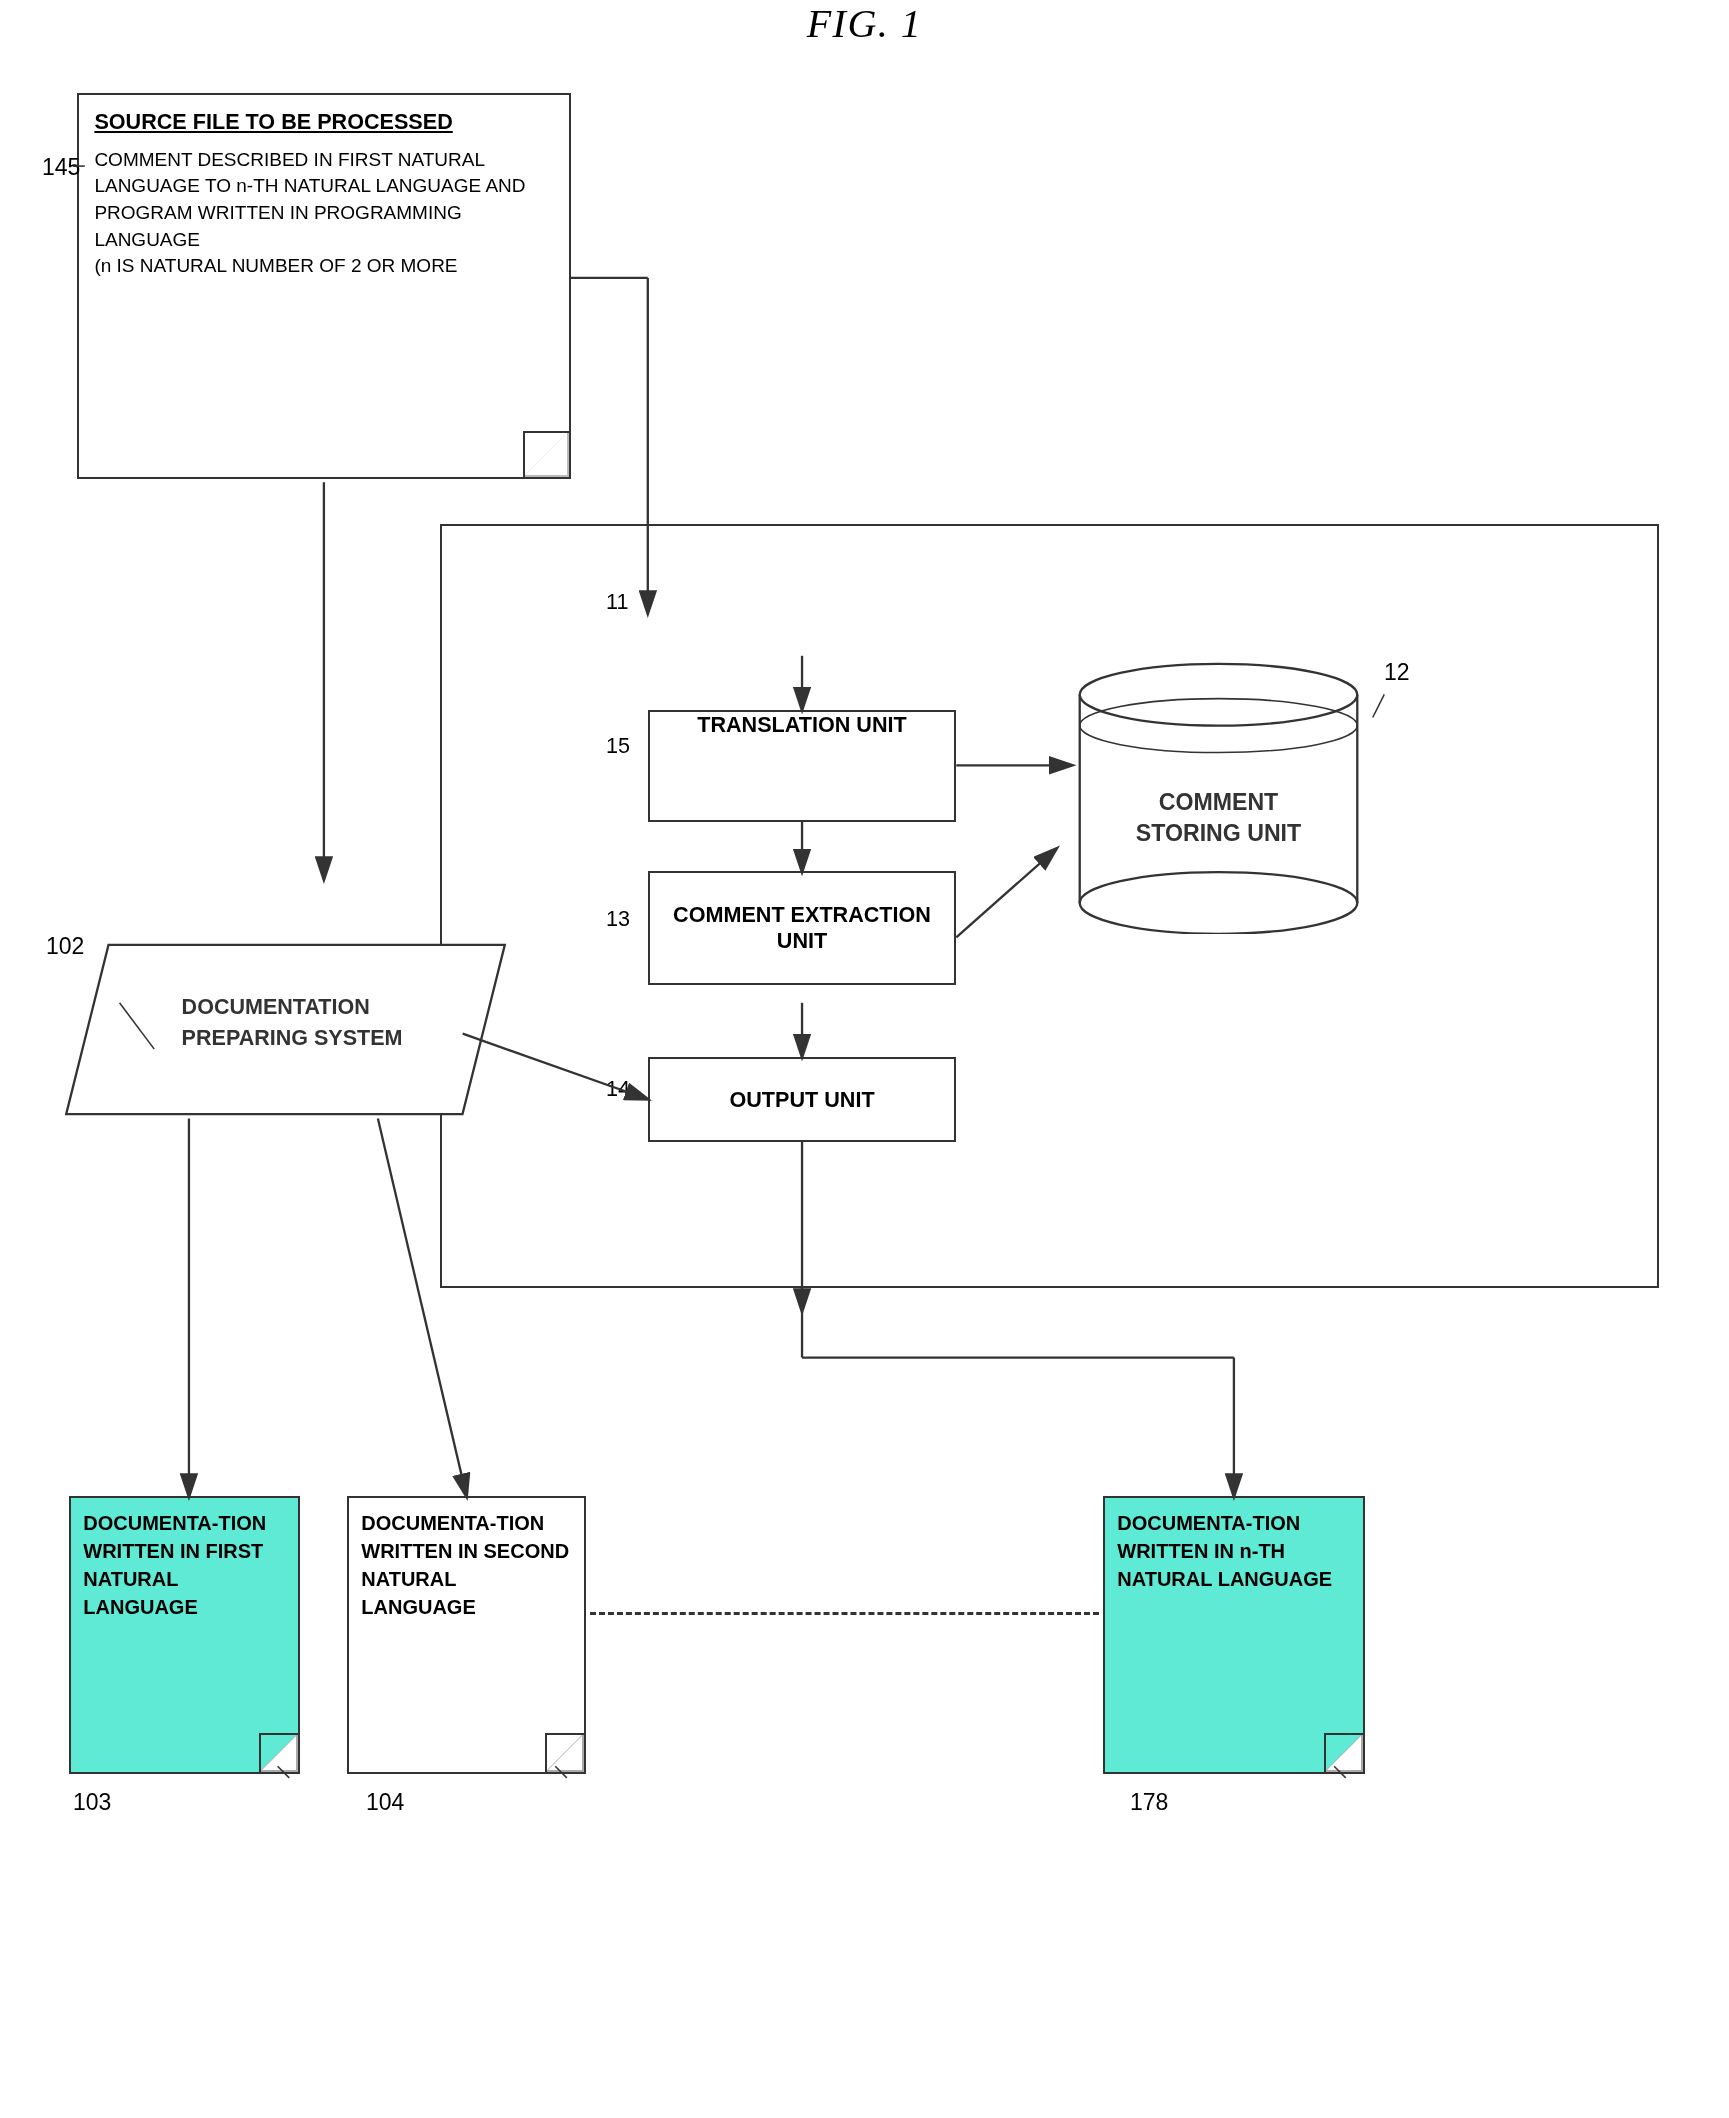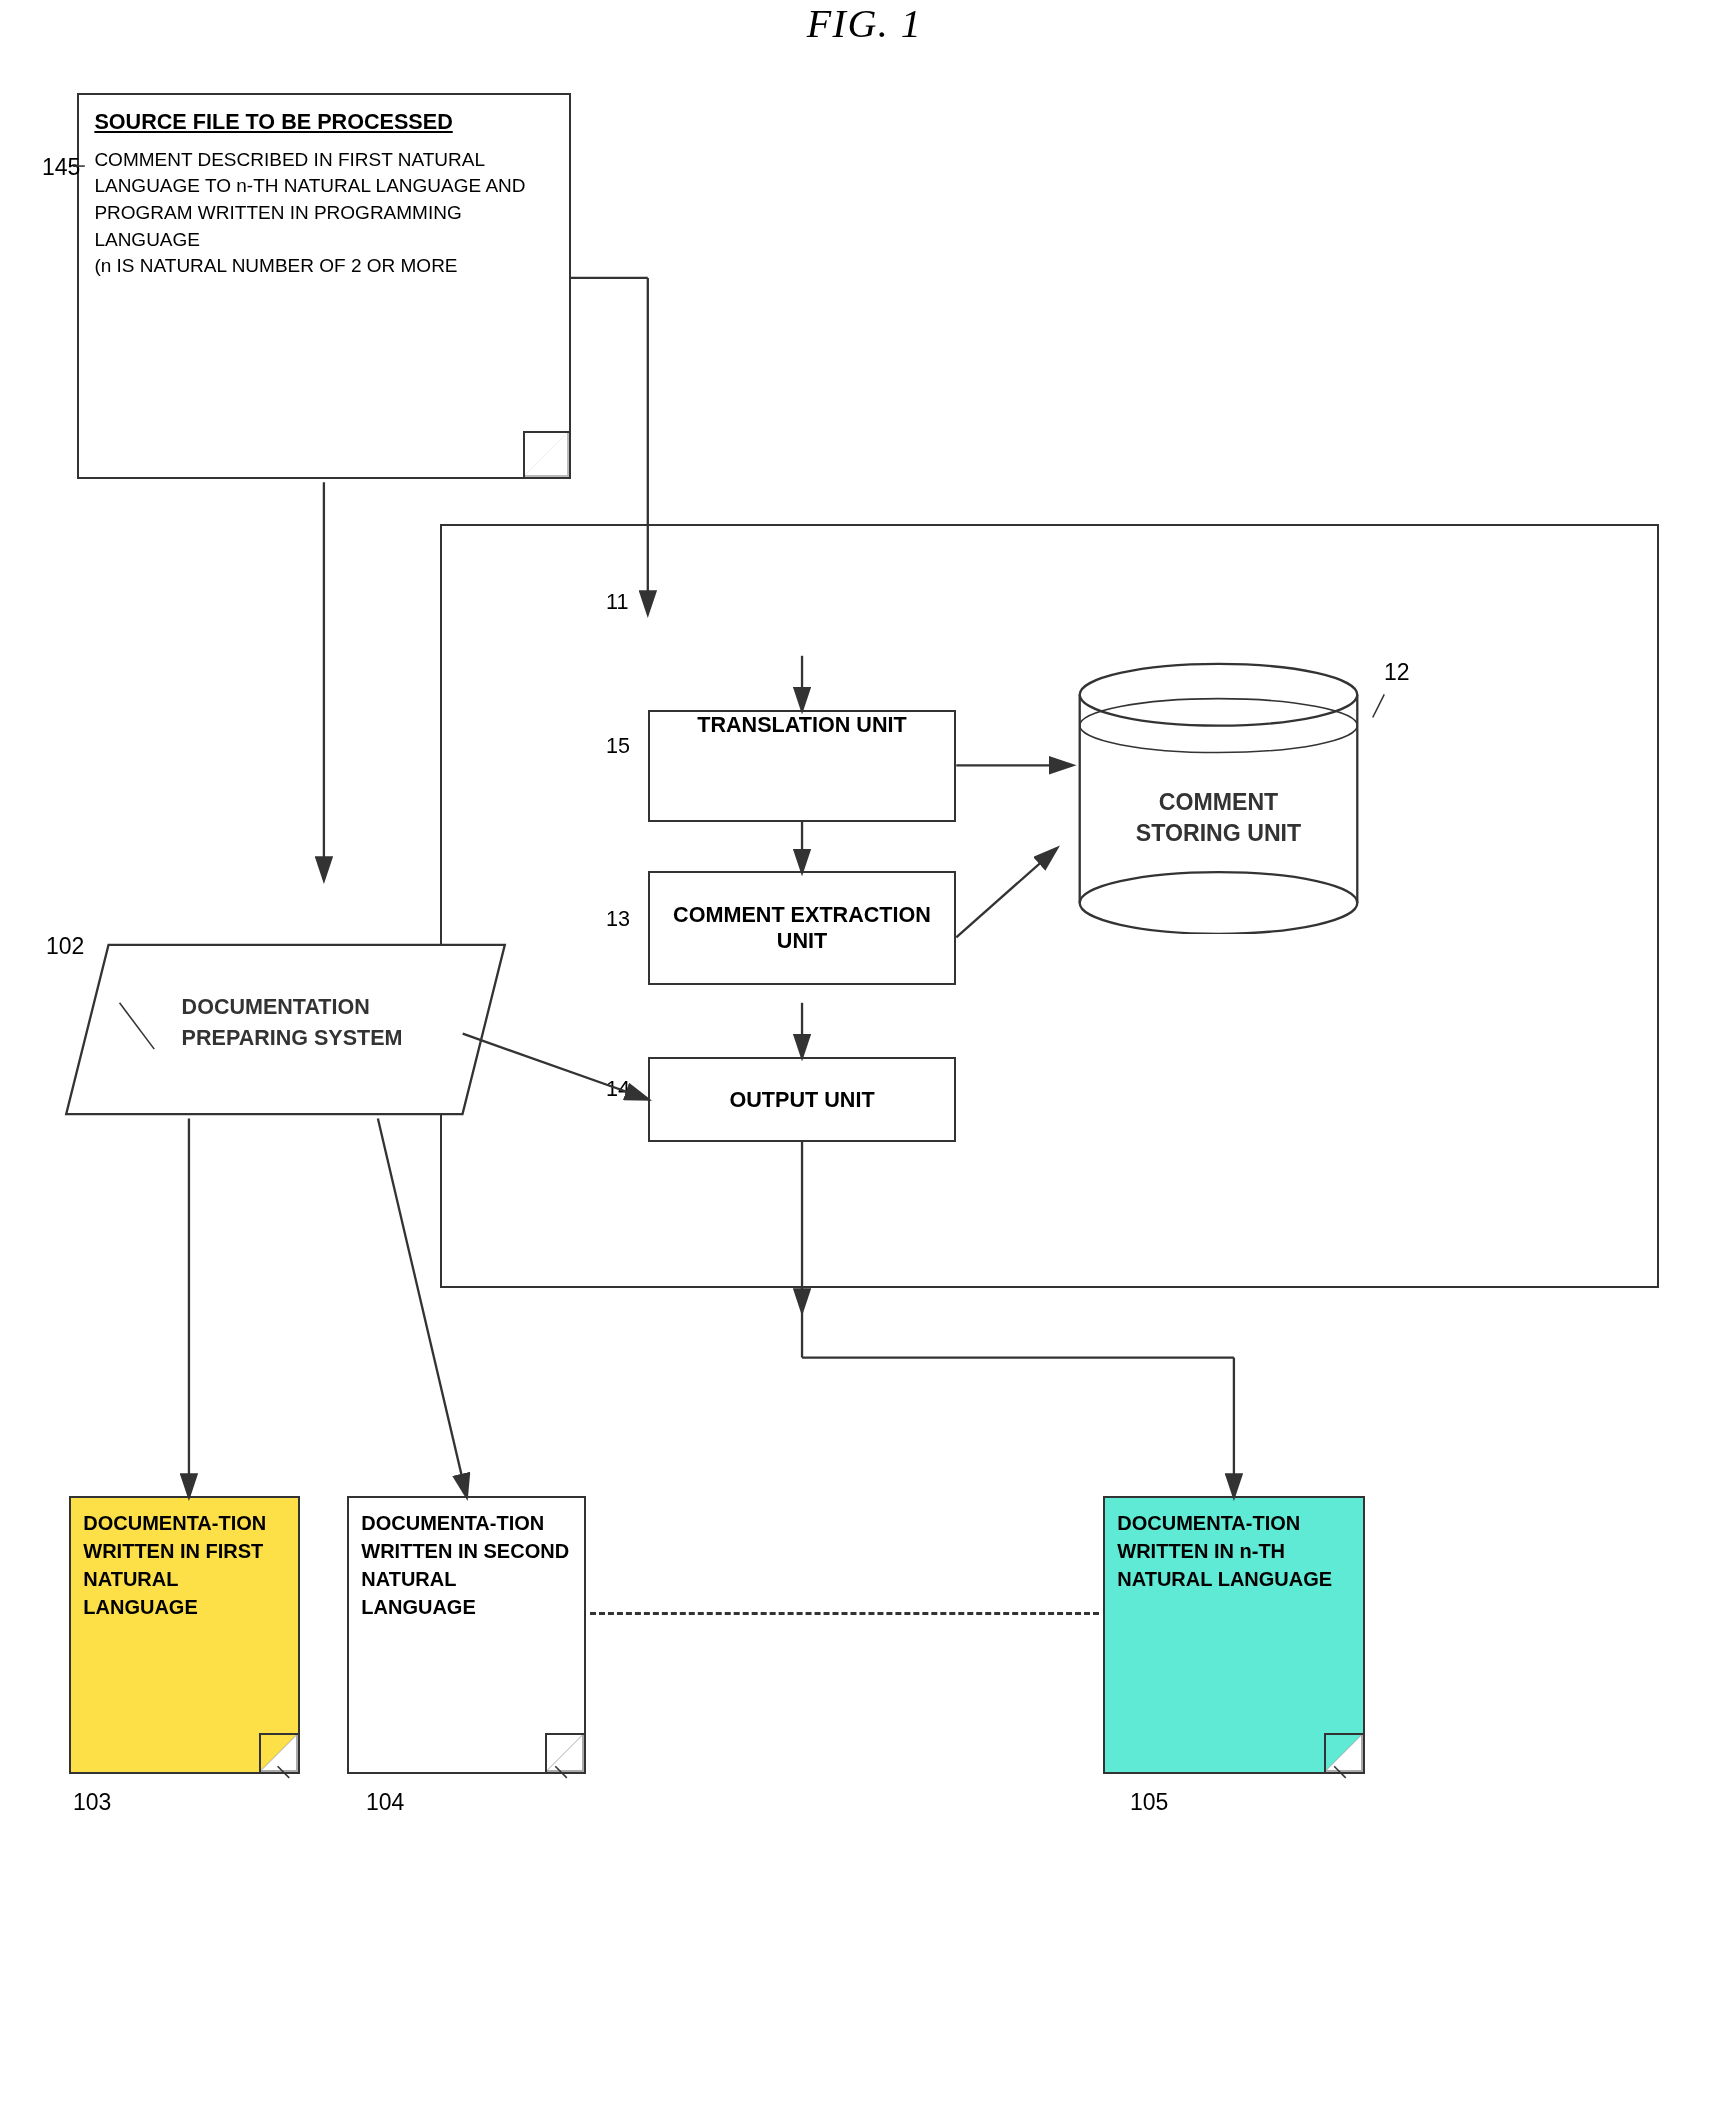--- a/index.html
+++ b/index.html
@@ -104,21 +104,21 @@
   <div style="position:absolute; left:62px; top:941px;">
     <svg width="447" height="177" viewBox="0 0 580 230" xmlns="http://www.w3.org/2000/svg">
       <polygon points="60,5 575,5 520,225 5,225" fill="white" stroke="#333" stroke-width="3"></polygon>
       <text x="155" y="95" font-family="Arial,sans-serif" font-size="28" font-weight="bold" fill="#333">DOCUMENTATION</text>
       <text x="155" y="135" font-family="Arial,sans-serif" font-size="28" font-weight="bold" fill="#333">PREPARING SYSTEM</text>
     </svg>
   </div>
 
   <div style="position:absolute; left:46px; top:933px; font-size:23px; font-family:Arial,sans-serif;">102</div>
 
-  <div style="position:absolute; left:69px; top:1496px; width:231px; min-height:278px; border:2.3px solid #333; background:#fde047; font-family:Arial,sans-serif; font-size:20px; font-weight:bold; padding:10.8px 12.3px; line-height:1.4; overflow:hidden;">
+  <div style="position:absolute; left:69px; top:1496px; width:231px; min-height:278px; border:2.3px solid #333; background:#5eead4; font-family:Arial,sans-serif; font-size:20px; font-weight:bold; padding:10.8px 12.3px; line-height:1.4; overflow:hidden;">
     <div>DOCUMENTA-TION WRITTEN IN FIRST NATURAL LANGUAGE</div>
 
     <div style="position:absolute; bottom:0; right:0; width:0; height:0; border-style:solid; border-width:0 0 39px 39px; border-color:transparent transparent #aaa transparent;"></div>
     <div style="position:absolute; bottom:2.3px; right:2.3px; width:0; height:0; border-style:solid; border-width:0 0 34px 34px; border-color:transparent transparent #fff transparent;"></div>
     <div style="position:absolute; bottom:0; right:0; width:39px; height:39px; border-top:2.3px solid #333; border-left:2.3px solid #333; background:transparent;"></div>
   </div>
 
   <div style="position:absolute; left:73px; top:1789px; font-size:23px; font-family:Arial,sans-serif;">103</div>
 
   <div style="position:absolute; left:347px; top:1496px; width:239px; min-height:278px; border:2.3px solid #333; background:#fff; font-family:Arial,sans-serif; font-size:20px; font-weight:bold; padding:10.8px 12.3px; line-height:1.4; overflow:hidden;">
@@ -132,21 +132,21 @@
   <div style="position:absolute; left:366px; top:1789px; font-size:23px; font-family:Arial,sans-serif;">104</div>
 
   <div style="position:absolute; left:1103px; top:1496px; width:262px; min-height:278px; border:2.3px solid #333; background:#5eead4; font-family:Arial,sans-serif; font-size:20px; font-weight:bold; padding:10.8px 12.3px; line-height:1.4; overflow:hidden;">
     <div>DOCUMENTA-TION WRITTEN IN n-TH NATURAL LANGUAGE</div>
 
     <div style="position:absolute; bottom:0; right:0; width:0; height:0; border-style:solid; border-width:0 0 39px 39px; border-color:transparent transparent #aaa transparent;"></div>
     <div style="position:absolute; bottom:2.3px; right:2.3px; width:0; height:0; border-style:solid; border-width:0 0 34px 34px; border-color:transparent transparent #fff transparent;"></div>
     <div style="position:absolute; bottom:0; right:0; width:39px; height:39px; border-top:2.3px solid #333; border-left:2.3px solid #333; background:transparent;"></div>
   </div>
 
-  <div style="position:absolute; left:1130px; top:1789px; font-size:23px; font-family:Arial,sans-serif;">105</div>
+  <div style="position:absolute; left:1130px; top:1789px; font-size:23px; font-family:Arial,sans-serif;">178</div>
 
   <div style="position:absolute; top:1612px; left:590px; width:509px; border-top:3.9px dashed #333;"></div>
 
   <svg class="arrows-svg" xmlns="http://www.w3.org/2000/svg" viewBox="0 0 2242 2747" width="1729" height="2119">
     <defs>
       <marker id="arrowhead" markerWidth="12" markerHeight="8" refX="10" refY="4" orient="auto">
         <polygon points="0 0, 12 4, 0 8" fill="#333"></polygon>
       </marker>
       <marker id="arrowhead-small" markerWidth="10" markerHeight="7" refX="9" refY="3.5" orient="auto">
         <polygon points="0 0, 10 3.5, 0 7" fill="#333"></polygon>

